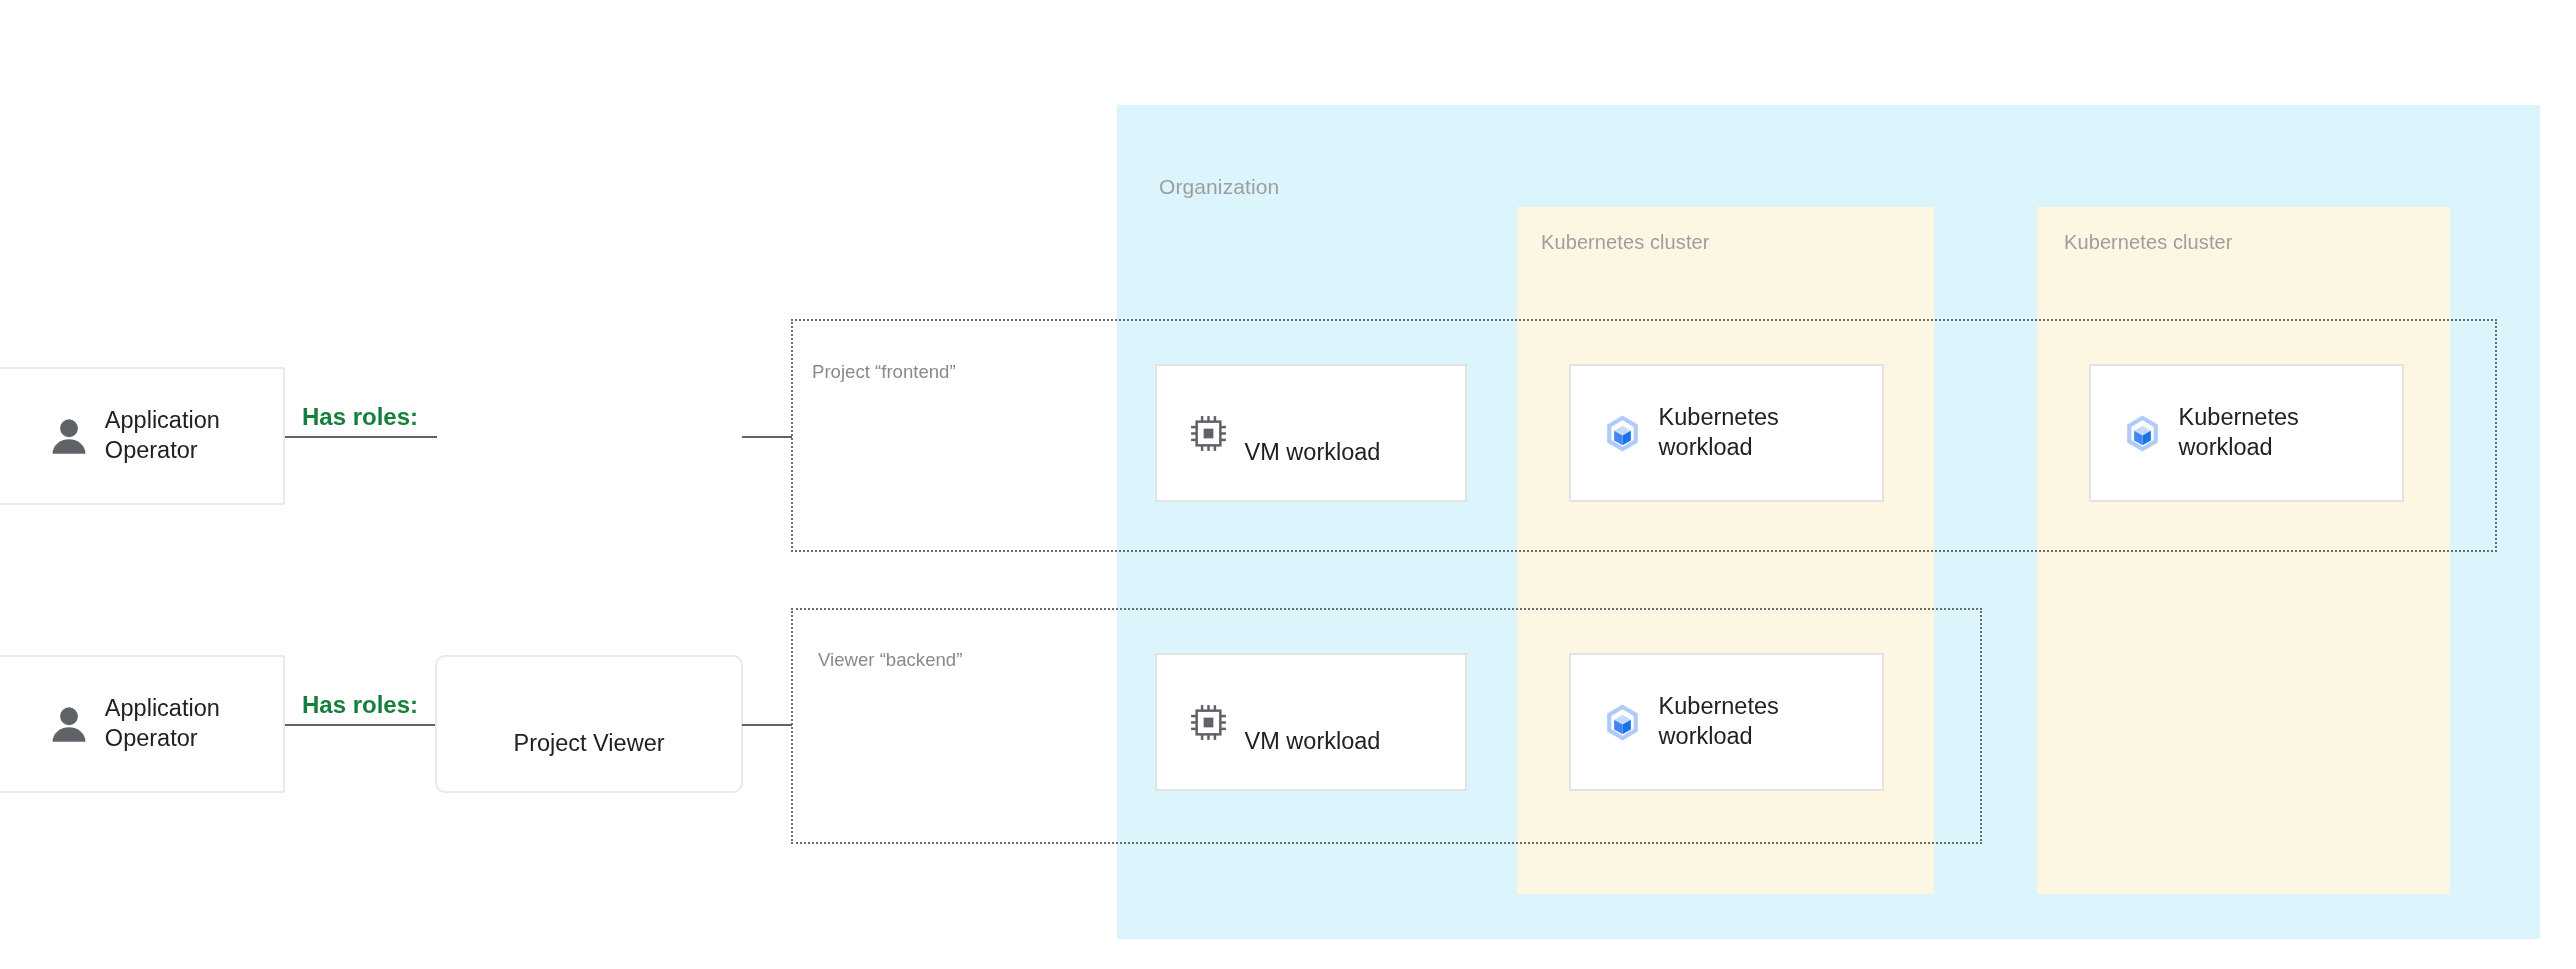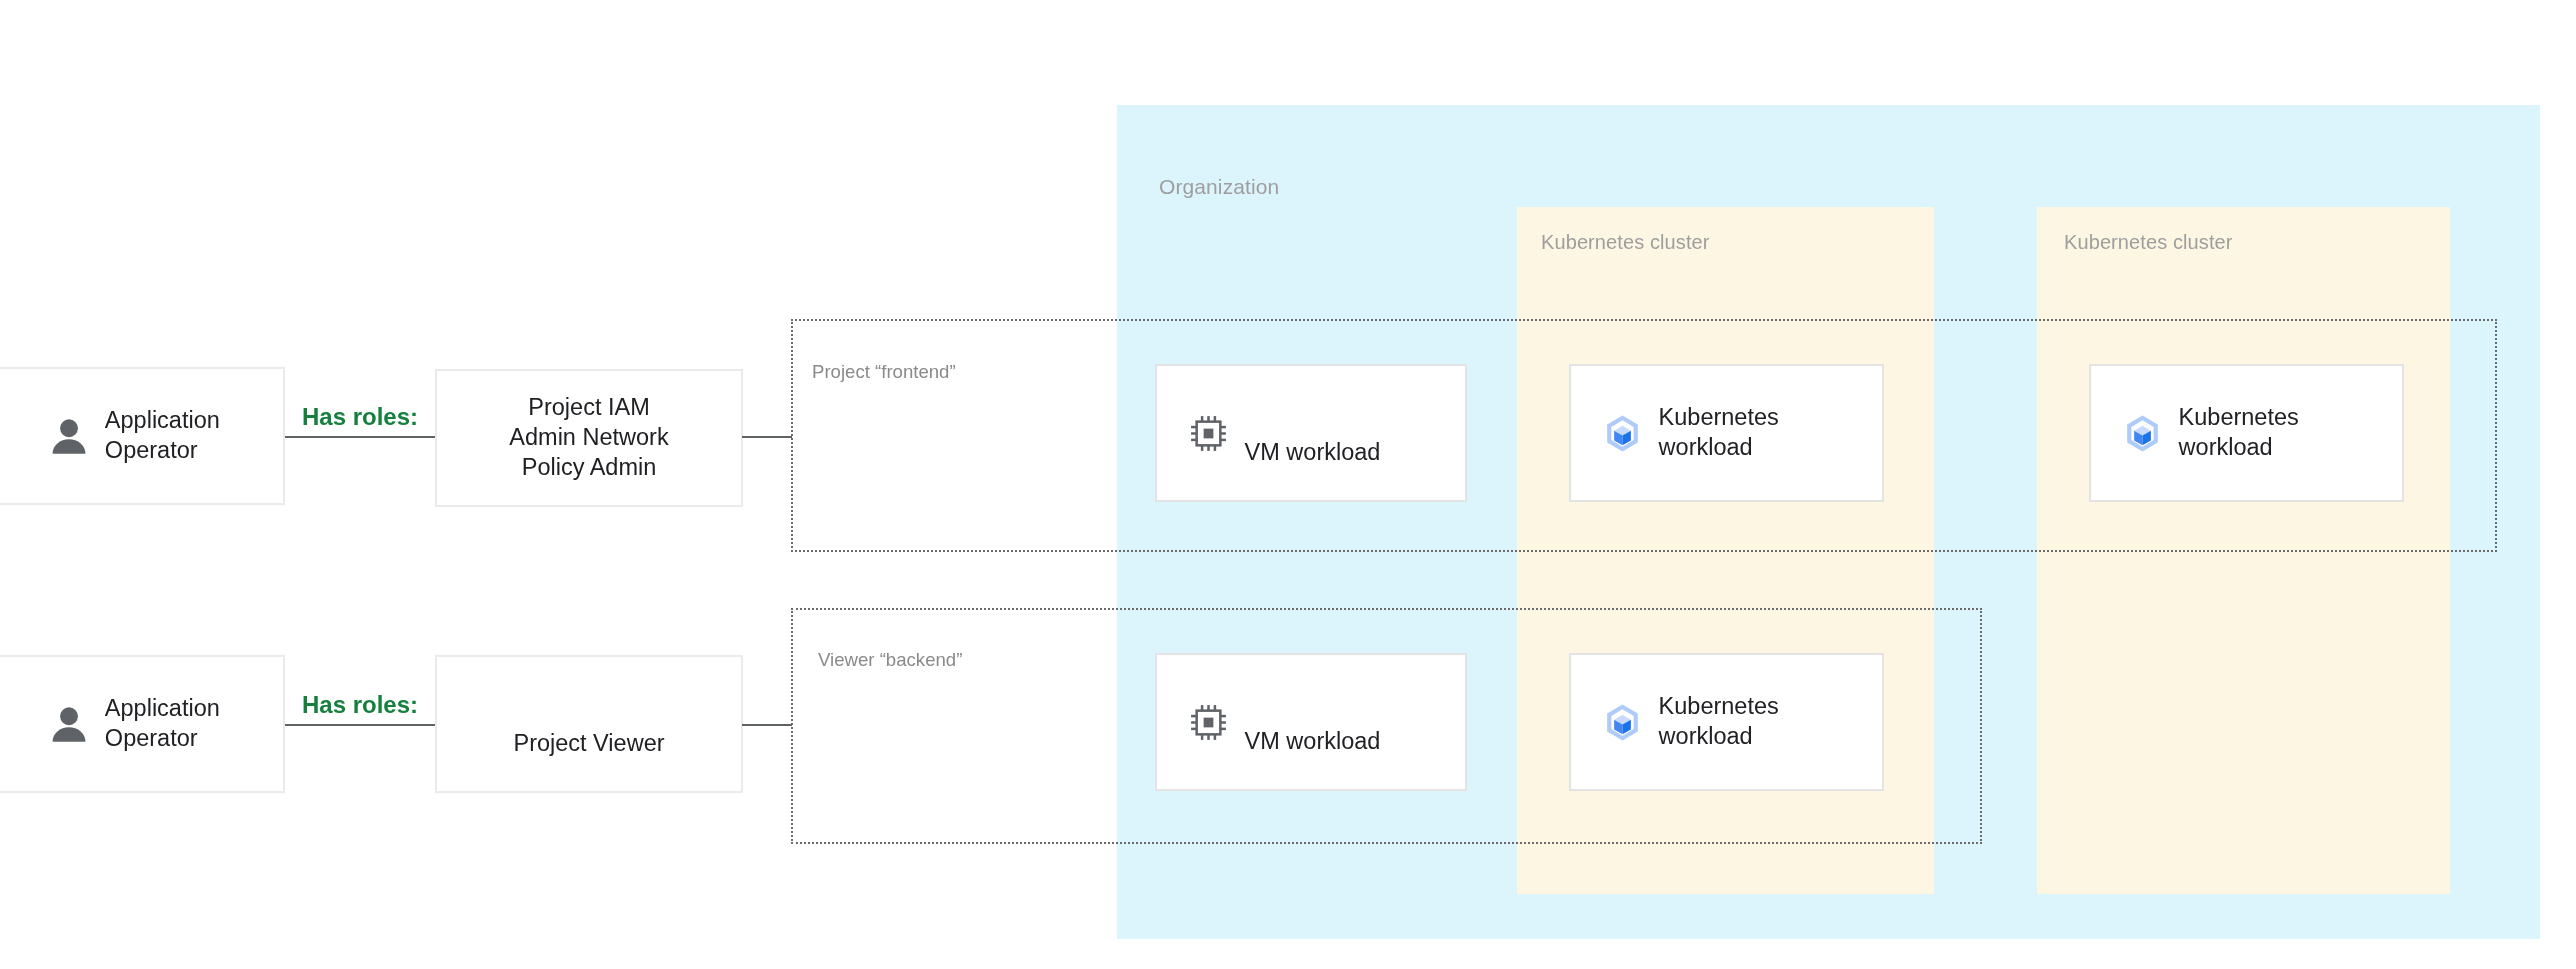--- a/index.html
+++ b/index.html
@@ -114,21 +114,21 @@
   }
 
   .role-box {
     left: 435px;
     width: 308px;
     box-sizing: border-box;
     padding: 0 12.4px;
     text-align: center;
   }
   .role-box-1 { top: 369px; height: 138px; }
-  .role-box-2 { top: 655px; height: 138px; }
+  .role-box-2 { top: 655px; height: 138px; border-radius: 10px; }
   .role-label {
     font-size: 23.5px;
     color: #202124;
     line-height: 1.27;
   }
 
   
   .connector {
     position: absolute;
     height: 2.1px;
@@ -204,27 +204,20 @@
     </span>
     <span class="person-label">
       <span>Application</span><br>
       <span>Operator</span>
     </span>
   </div>
 
   <div class="conn-label conn-label-1">Has roles:</div>
   <div class="connector conn-a1"></div>
 
-  <div class="plain-box role-box role-box-1">
-    <span class="role-label">
-      <span>Project IAM</span><br>
-      <span>Admin Network</span><br>
-      <span>Policy Admin</span>
-    </span>
-  </div>
 
   <div class="connector conn-b1"></div>
 
   <div class="plain-box person-box person-box-2">
     <span class="person-icon">
       <svg viewBox="0 0 52 54" width="36" height="37" aria-hidden="true">
         <circle cx="26" cy="15" r="13" fill="#5f6368"></circle>
         <path d="M2 52 A24 21 0 0 1 50 52 Z" fill="#5f6368"></path>
       </svg>
     </span>

